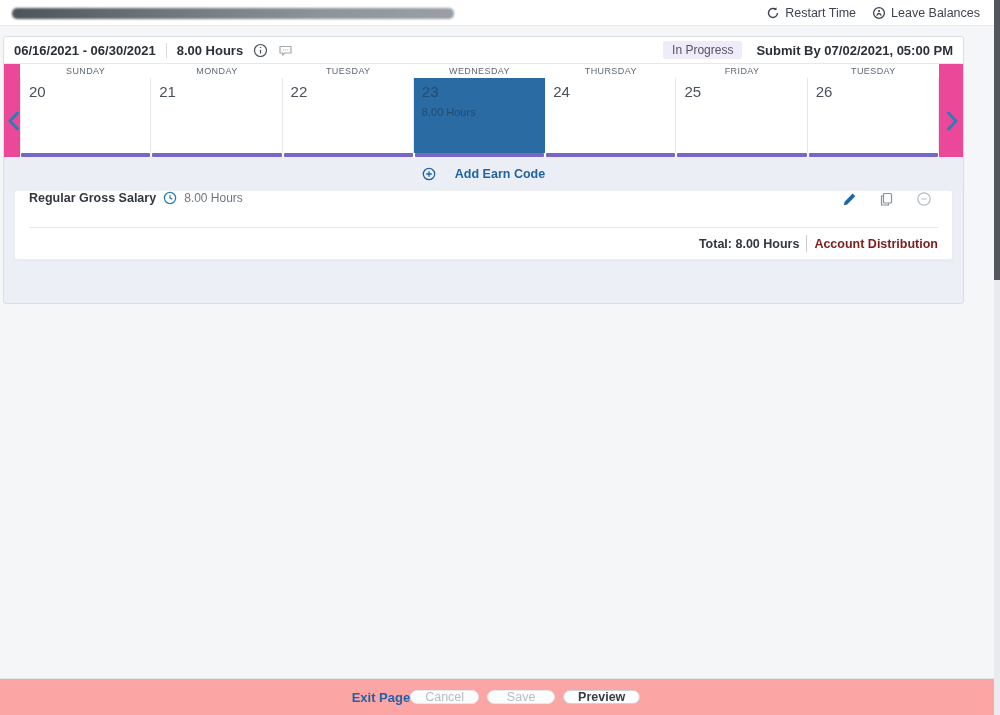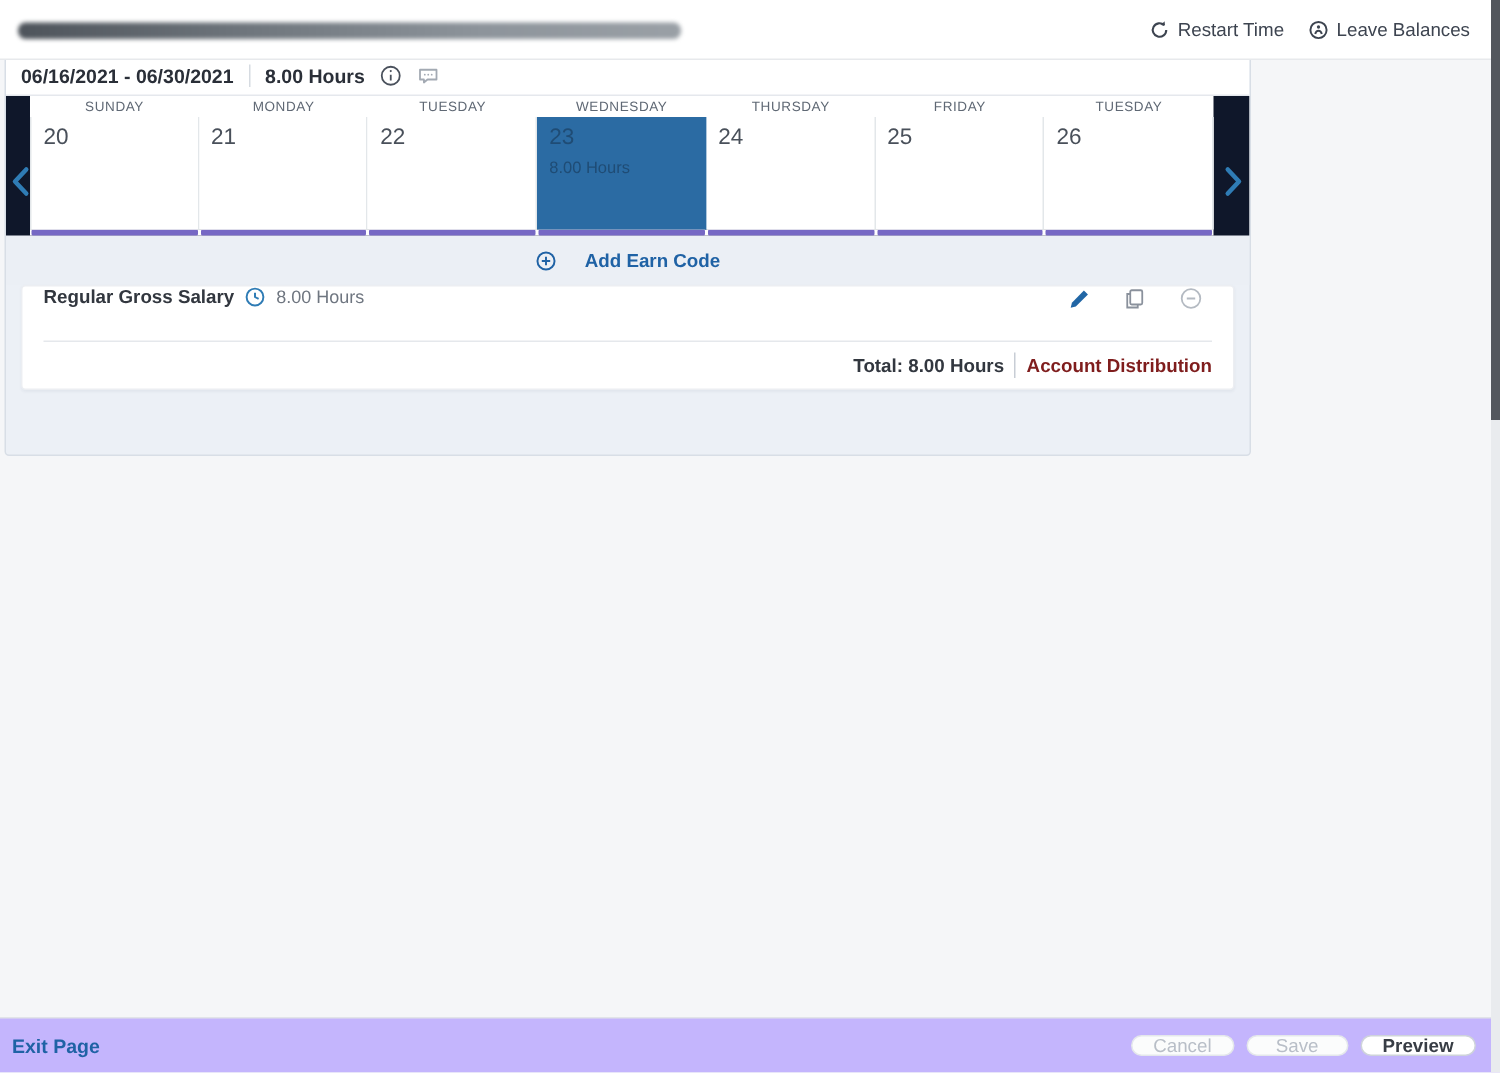--- a/index.html
+++ b/index.html
@@ -7,21 +7,21 @@
   body {
     font-family:"Liberation Sans", sans-serif;
     background:#f5f6f8;
     position:relative;
     overflow:hidden;
     color:#2a2f38;
   }
 
   
   .top-header {
-    position:absolute; top:0; left:0; width:1000px; height:40px;
+    position:absolute; top:0; left:0; width:1000px; height:26px;
     background:#ffffff; border-bottom:1px solid #e7e9ec;
     display:flex; align-items:center; justify-content:space-between;
     padding:0 14px 0 12px; z-index:5;
   }
   .redacted-bar {
     width:442px; height:11px; border-radius:5px; margin-top:1px;
     background:linear-gradient(90deg,#4e545b 0%,#6f767d 35%,#8d949b 70%,#9aa0a6 100%);
     filter:blur(1.3px);
   }
   .header-actions { display:flex; align-items:center; gap:16px; margin-right:6px; }
@@ -32,21 +32,21 @@
 
   
   .scrollbar-track {
     position:absolute; right:0; top:0; width:6px; height:715px;
     background:#e9ebee; z-index:20;
   }
   .scrollbar-thumb { position:absolute; top:0; left:0; width:6px; height:280px; background:#53575d; }
 
   
   .panel {
-    position:absolute; top:36px; left:3px; width:831px; height:268px;
+    position:absolute; top:36px; left:3px; width:961px; height:268px;
     border:1px solid #d8dee6; border-radius:3px; background:#ecf0f6;
     overflow:hidden; z-index:2;
   }
   .period-bar {
     height:27px; background:#ffffff; border-bottom:1px solid #e5e8ed;
     display:flex; align-items:center; justify-content:space-between; padding:0 10px;
   }
   .period-left { display:flex; align-items:center; gap:10px; }
   .period-range, .period-hours { font-size:13px; font-weight:bold; color:#2a2f38; }
   .vsep { width:1px; height:15px; background:#d6dbe1; }
@@ -68,21 +68,21 @@
   }
   .day-cell:first-child { border-left:1px solid #e3e7ea; }
   .day-date { font-size:15px; color:#49505a; }
   .day-hours { font-size:11px; color:transparent; margin-top:6px; }
   .day-cell.selected { background:#2b6ba3; border-right-color:#2b6ba3; }
   .day-cell.selected .day-date { color:#1f4c75; }
   .day-cell.selected .day-hours { color:#1f4c75; }
   .underline-row { height:4px; background:#ffffff; }
   .underline-bar { background:#7668c4; margin:0 1px; border-radius:1px; }
 
-  .cal-wrap { position:relative; background:#0f172a; }
+  .cal-wrap { position:relative; background:#ec4899; }
   .cal-arrow {
     position:absolute; width:16px; height:22px; top:46px; cursor:pointer;
     display:flex; align-items:center; justify-content:center;
   }
   .cal-arrow.prev { left:1px; }
   .cal-arrow.next { right:3px; }
 
   
   .add-band {
     height:33px; background:#ebeff5;
@@ -111,22 +111,22 @@
   .total-row {
     height:31px; display:flex; align-items:center; justify-content:flex-end;
     padding:0 14px; gap:7px;
   }
   .total-text { font-size:12.5px; font-weight:bold; color:#32373f; }
   .acct-link { font-size:12.5px; font-weight:bold; color:#7f1d1d; cursor:pointer; }
 
   
   .footer {
     position:absolute; left:0; bottom:0; width:1000px; height:37px;
-    background:#c4b5fd; border-top:1px solid #e1e4e8;
-    display:flex; align-items:center; justify-content:space-between;
+    background:#fca5a5; border-top:1px solid #e1e4e8;
+    display:flex; align-items:center; justify-content:center;
     padding:0 16px 0 8px; z-index:5;
   }
   .exit-link { color:#1f62a5; font-size:13px; font-weight:bold; cursor:pointer; }
   .footer-btns { display:flex; align-items:center; gap:8px; }
   .btn {
     min-width:68px; height:14px; border-radius:12px; font-size:12.5px;
     font-family:"Liberation Sans", sans-serif;
     display:flex; align-items:center; justify-content:center; padding:0 14px;
     cursor:pointer;
   }
@@ -178,20 +178,24 @@
         </svg>
       </span>
       <span class="icon-btn">
         <svg width="15" height="15" viewBox="0 0 15 15" fill="none" stroke="#a3aab3" stroke-width="1.2">
           <path d="M2 3.5h11v6.5h-6l-2.4 2v-2H2z" stroke-linejoin="round"></path>
           <circle cx="5.2" cy="6.8" r="0.6" fill="#a3aab3" stroke="none"></circle>
           <circle cx="7.5" cy="6.8" r="0.6" fill="#a3aab3" stroke="none"></circle>
           <circle cx="9.8" cy="6.8" r="0.6" fill="#a3aab3" stroke="none"></circle>
         </svg>
       </span>
+    </div>
+    <div class="period-right">
+      <span class="status-badge">In Progress</span>
+      <span class="submit-by">Submit By 07/02/2021, 05:00 PM</span>
     </div>
   </div>
 
   <div class="cal-wrap">
     <div class="cal-grid day-names">
       <div class="day-name">SUNDAY</div>
       <div class="day-name">MONDAY</div>
       <div class="day-name">TUESDAY</div>
       <div class="day-name">WEDNESDAY</div>
       <div class="day-name">THURSDAY</div>

